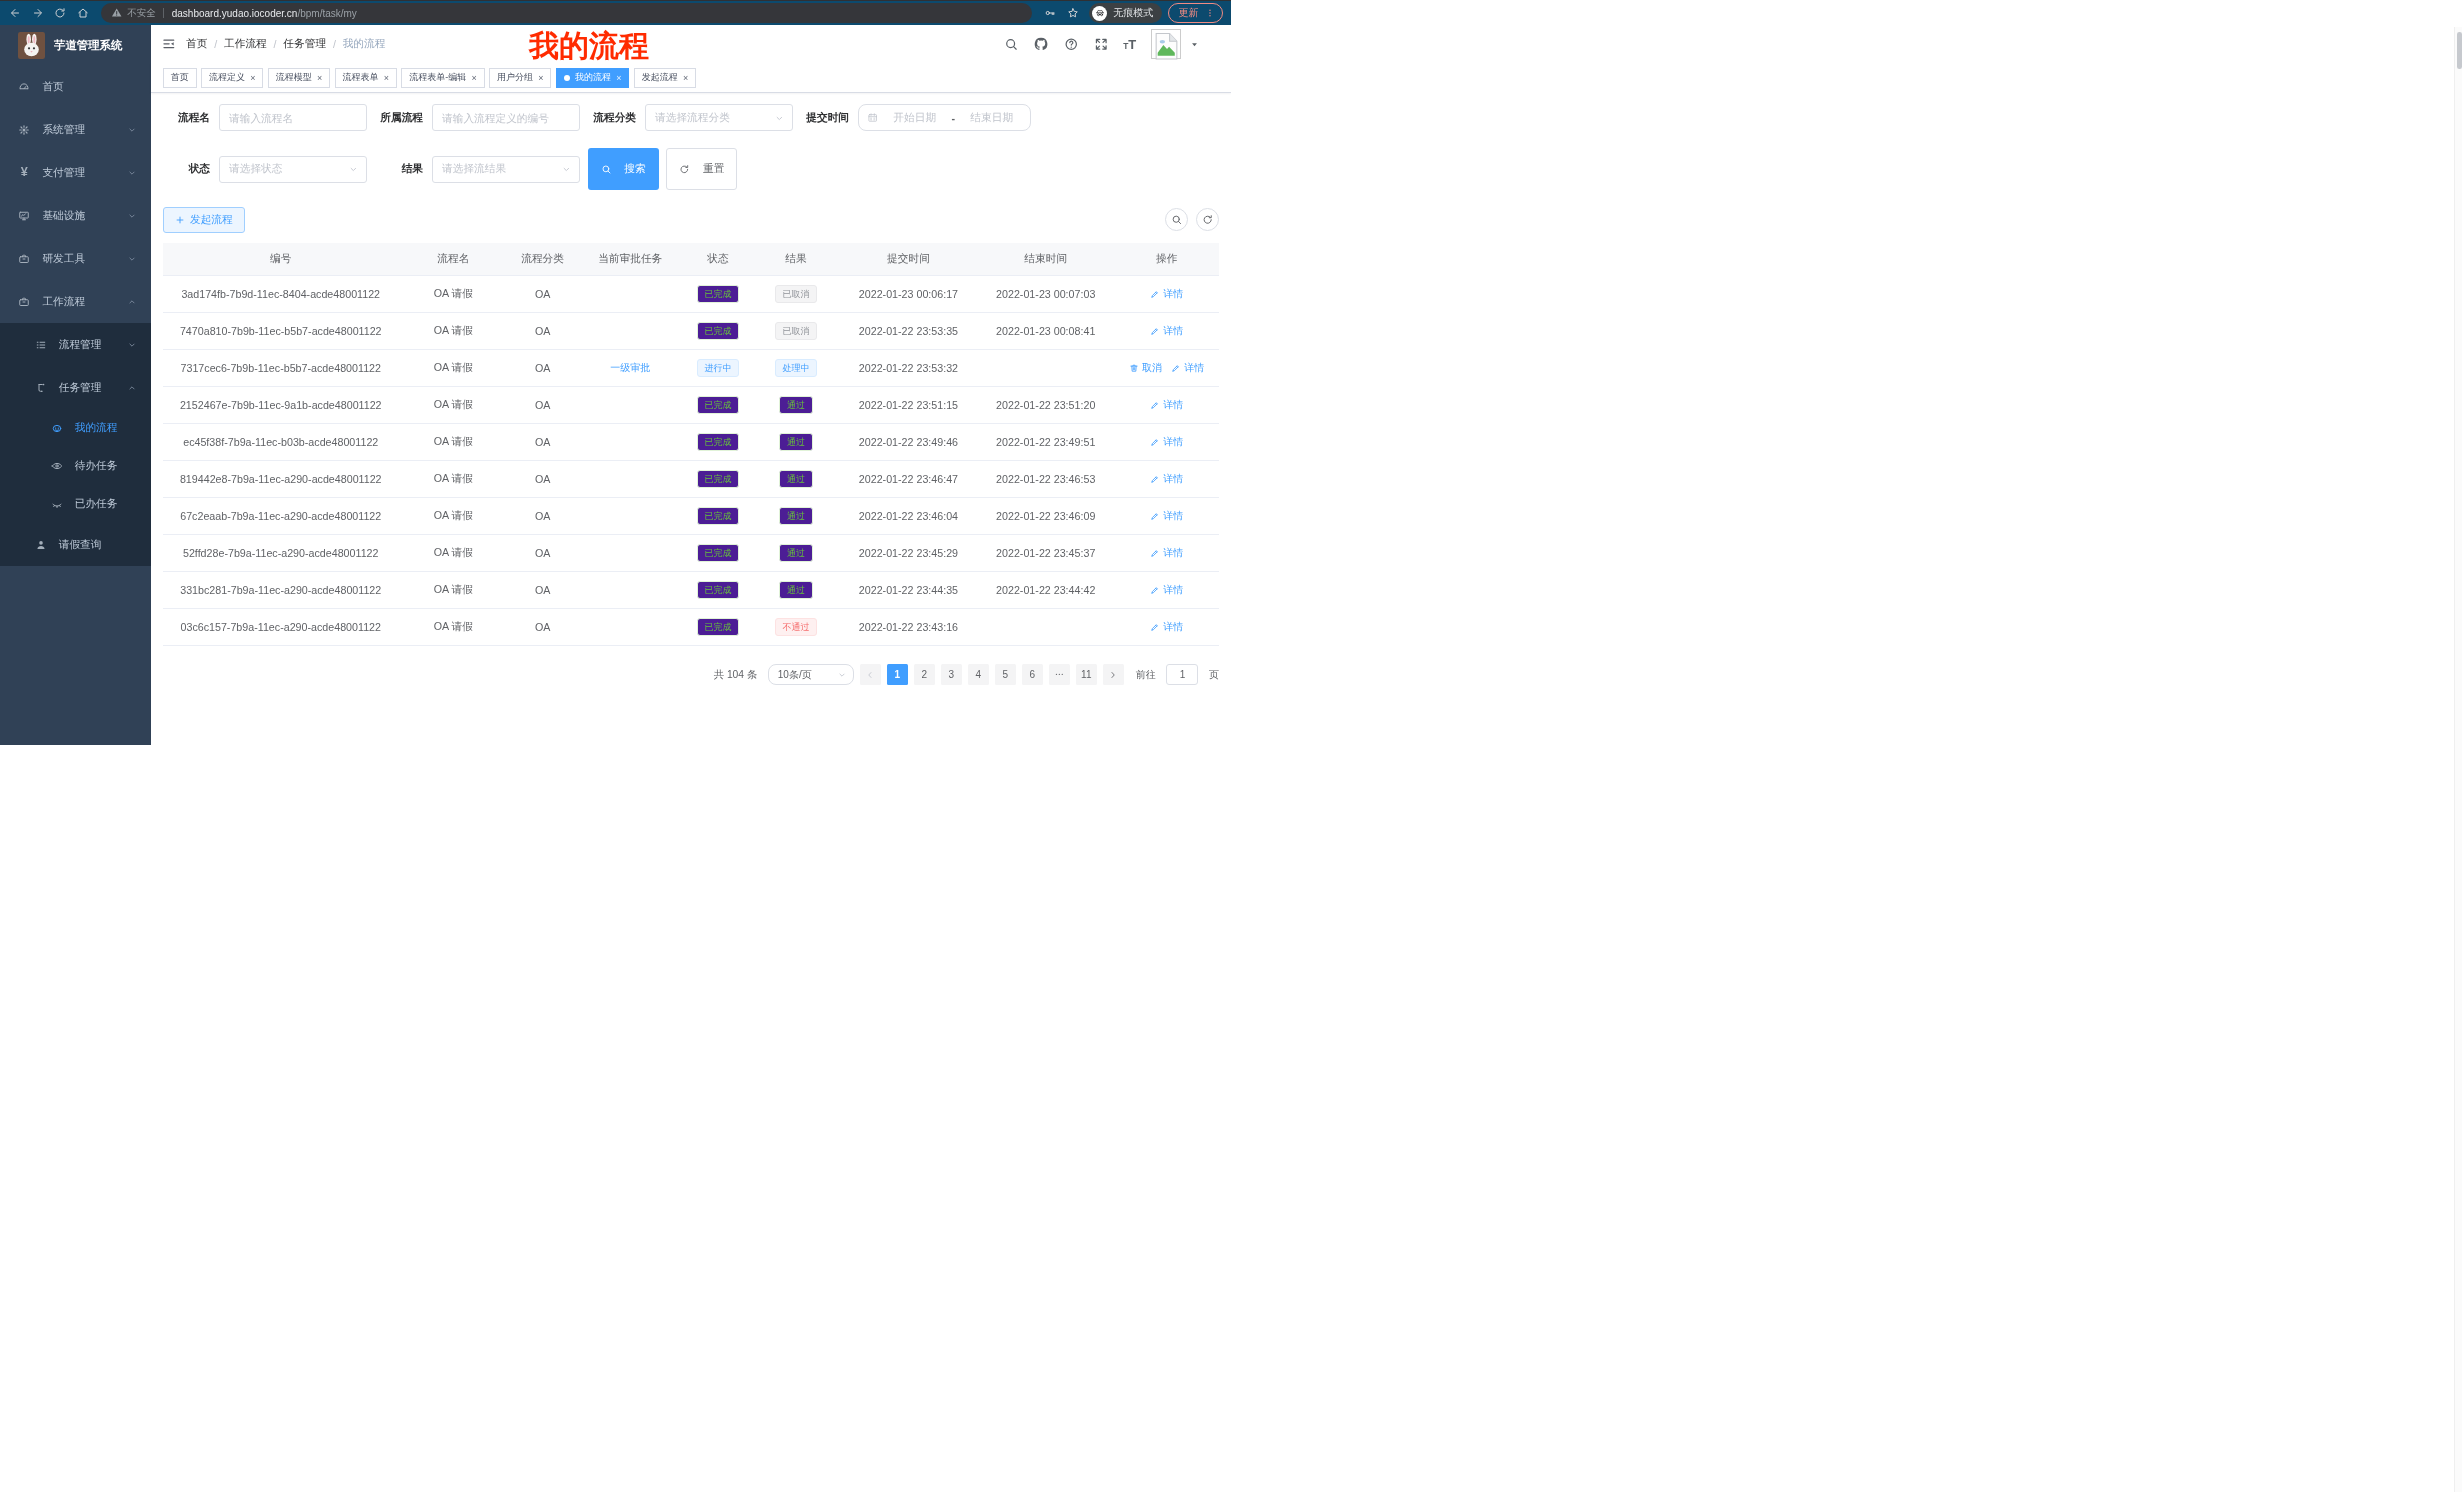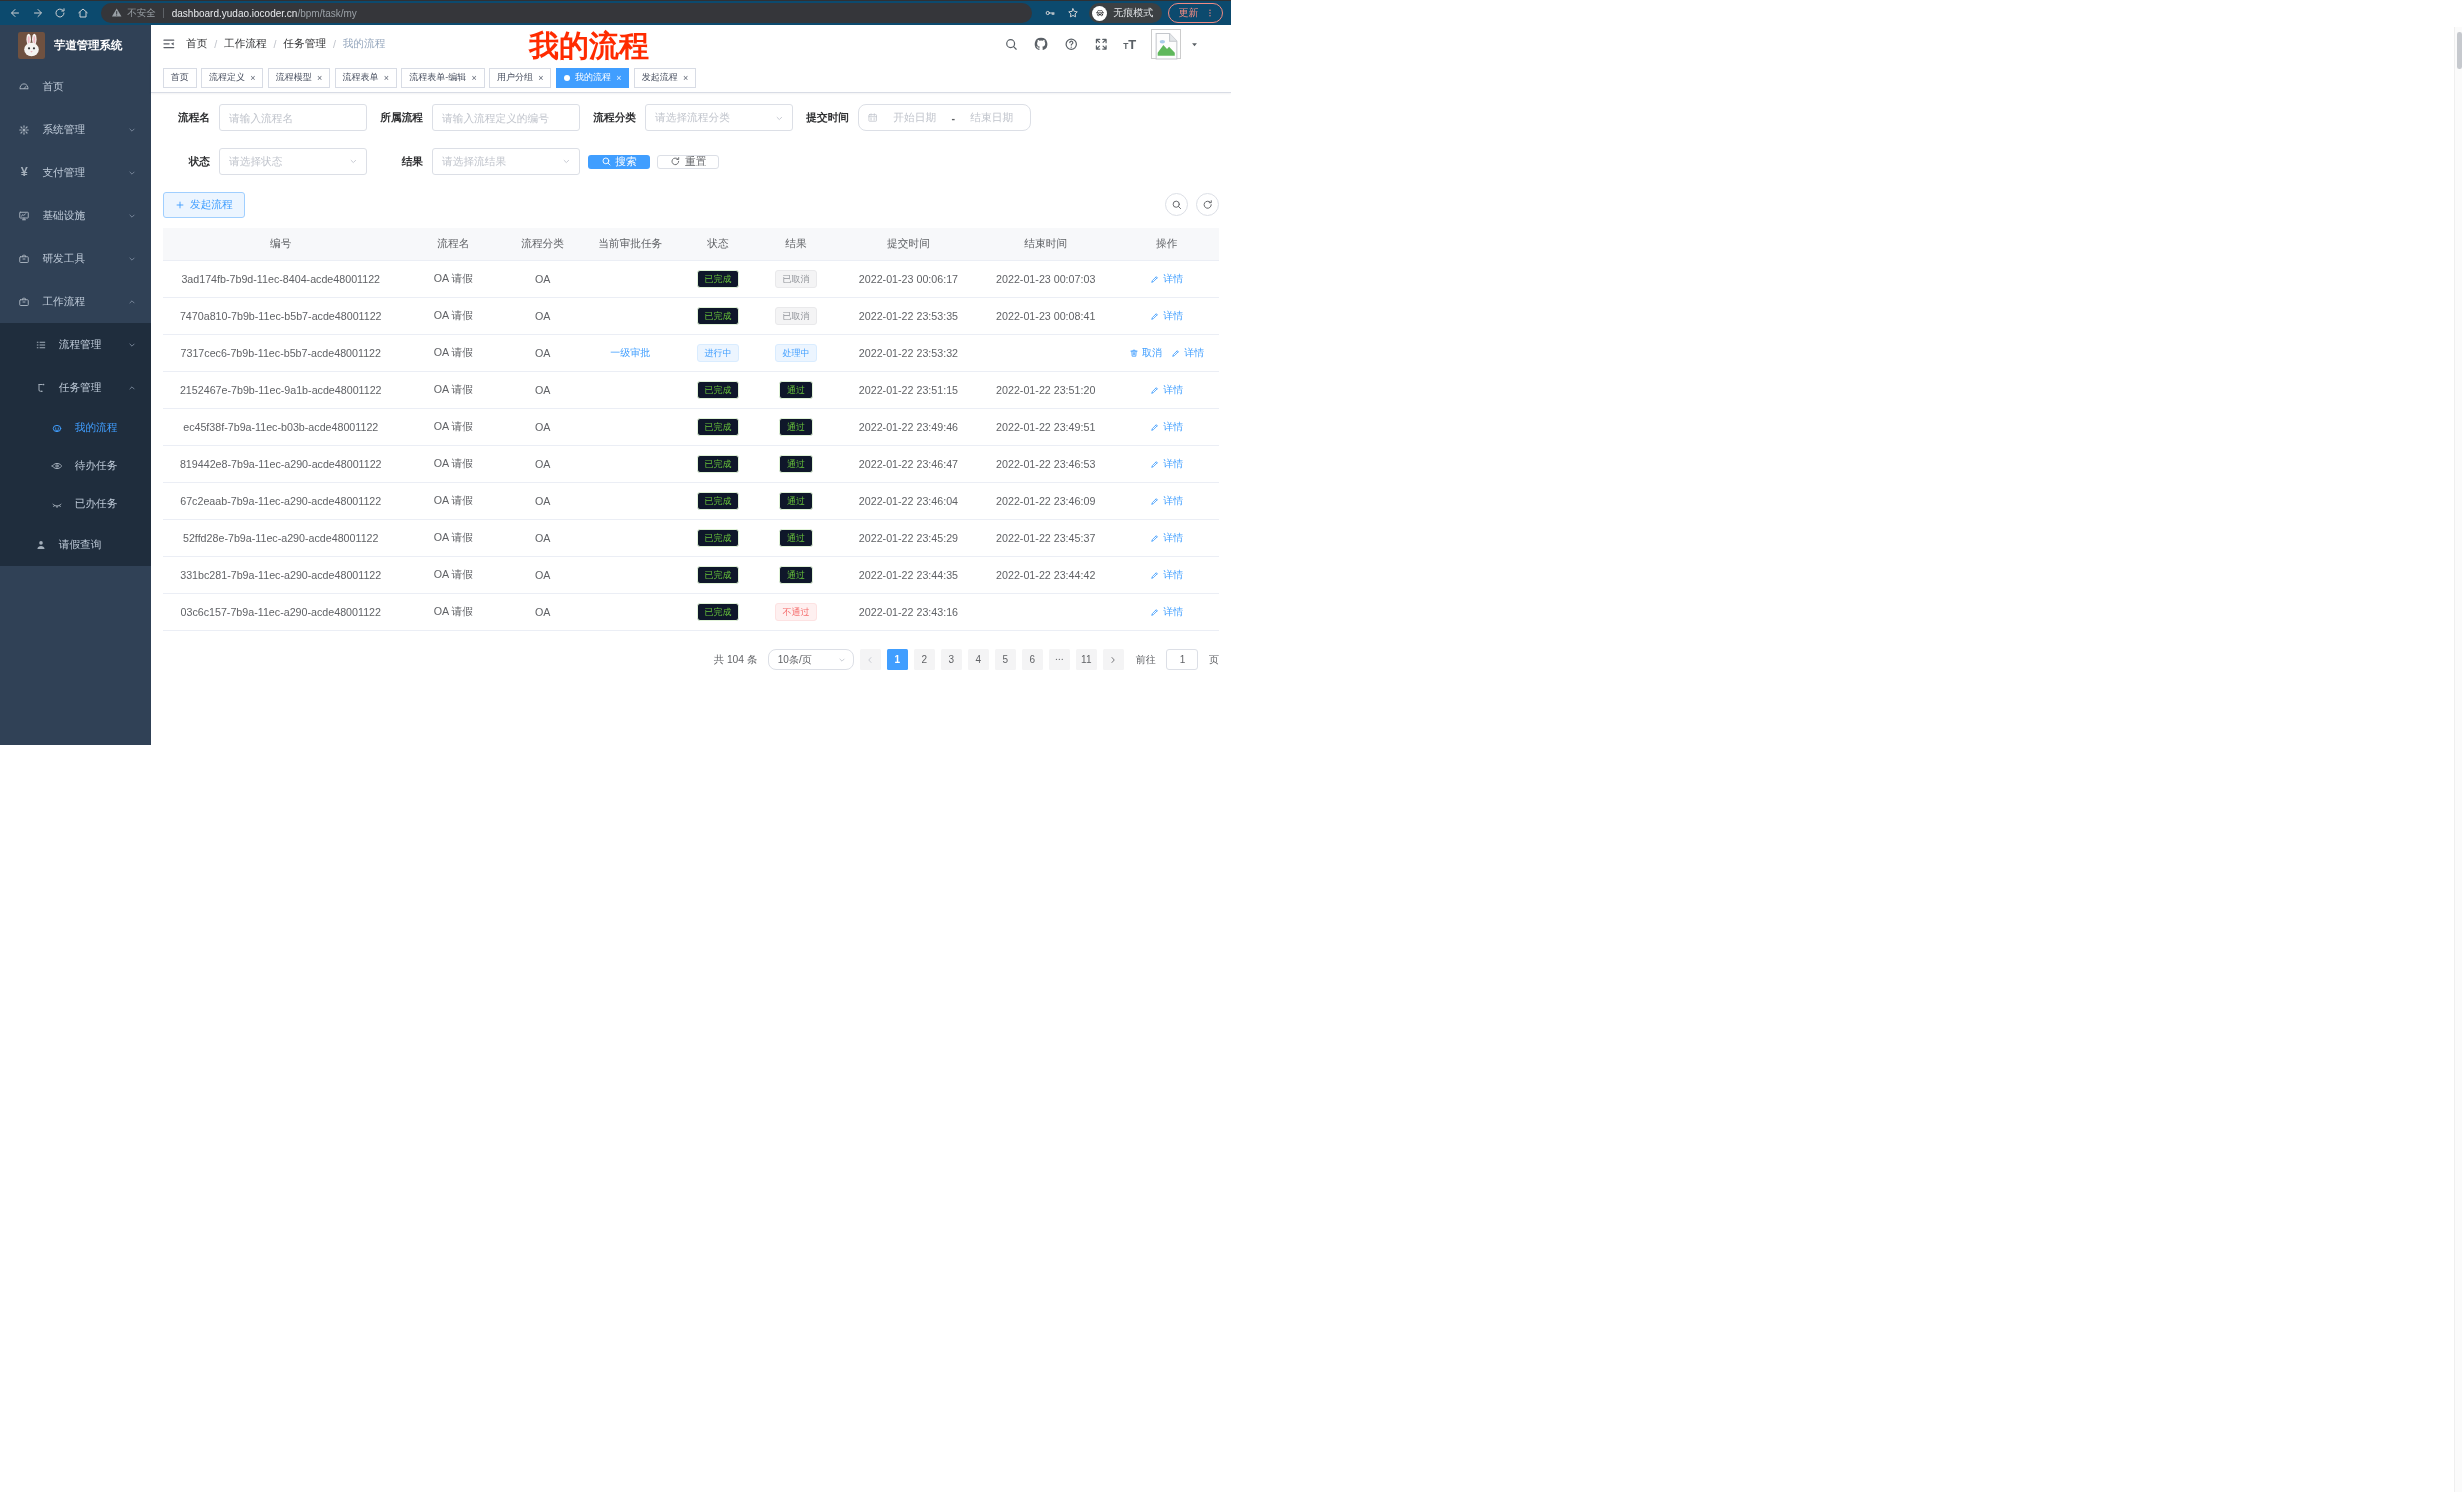--- a/index.html
+++ b/index.html
@@ -78,42 +78,42 @@
     background:#fff; font-size:10.7px; }
   .f-input { width:148px; padding:0 9px; color:#606266; outline:none;
     font-family:"Liberation Sans","DejaVu Sans",sans-serif; }
   .f-input::placeholder { color:#c0c4cc; }
   .f-select { width:148px; display:flex; align-items:center; padding:0 7.6px 0 9px; }
   .f-select .ph { color:#c0c4cc; flex:1; }
   .f-select .chev { color:#c0c4cc; }
   .f-date { width:173px; display:flex; align-items:center; padding:0 7.6px; gap:6px; color:#c0c4cc;border-radius:8px; }
   .f-date .d-ph { flex:1; text-align:center; }
   .f-date .d-sep { color:#606266; font-weight:700; }
-  .btn { height:14px; border-radius:3px; border:0.8px solid transparent; font-size:10.7px;
-    display:inline-flex; align-items:center; gap:4px; padding:0 12px;
+  .btn { height:42px; border-radius:3px; border:0.8px solid transparent; font-size:10.7px;
+    display:inline-flex; align-items:center; gap:13px; padding:0 12px;
     font-family:inherit; }
   .btn-primary { background:var(--accent,#409eff); color:#fff; margin-left:7.6px; }
   .btn-plain { background:#fff; border-color:#dcdfe6; color:#606266; margin-left:7.6px; }
 
   .toolbar { display:flex; align-items:center; margin-bottom:10px; }
   .btn-create { height:26px; background:#ecf5ff; border:0.8px solid #a0cfff; color:var(--accent,#409eff);
     border-radius:3px; font-size:10.7px; display:inline-flex; align-items:center; gap:4.6px; padding:0 11.4px;
     font-family:inherit; }
   .toolbar-right { margin-left:auto; display:flex; gap:7.6px; }
   .tool-circle { width:23px; height:23px; border-radius:50%; border:0.8px solid #dcdfe6; background:#fff;
     color:#606266; display:flex; align-items:center; justify-content:center; }
 
   table.grid { width:100%; border-collapse:collapse; table-layout:fixed; font-size:10.7px; color:#606266; }
   table.grid th { background:#f7f8fa; height:33px; font-weight:500; color:#606266; text-align:center;
     border-bottom:0.8px solid #ebeef5; }
   table.grid td { height:37px; text-align:center; border-bottom:0.8px solid #ebeef5;
     overflow:hidden; white-space:nowrap; }
   .tag { display:inline-block; height:18px; line-height:16.7px; padding:0 6.8px; border-radius:3px;
     font-size:9px; border:0.8px solid transparent; }
-  .tag-success { color:#67c23a; background:#0f172a; border-color:#e1f3d8; }
+  .tag-success { color:#67c23a; background:#4c1d95; border-color:#e1f3d8; }
   .tag-info    { color:#909399; background:#f4f4f5; border-color:#e9e9eb; }
   .tag-primary { color:#409eff; background:#ecf5ff; border-color:#d9ecff; }
   .tag-danger  { color:#f56c6c; background:#fef0f0; border-color:#fde2e2; }
   .link { color:var(--accent,#409eff); font-size:10px; display:inline-flex; align-items:center;
     gap:3px; margin:0 4.6px; text-decoration:none; }
 
   .pagination { display:flex; align-items:center; justify-content:flex-end; gap:6px;
     margin-top:18px; font-size:10px; color:#606266; }
   .pg-total { margin-right:4.6px; font-size:10.3px; }
   .pg-size { width:86px; height:21px; border:0.8px solid #dcdfe6; border-radius:8px; display:flex;

